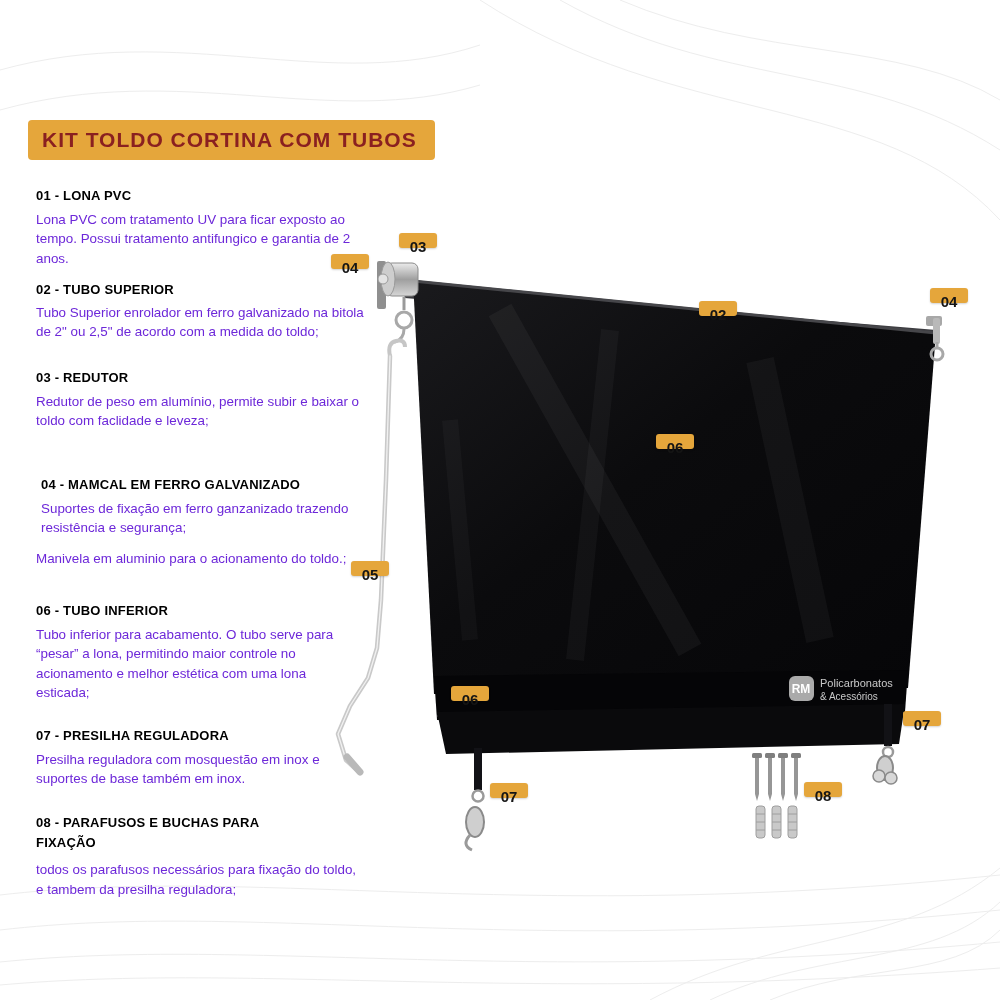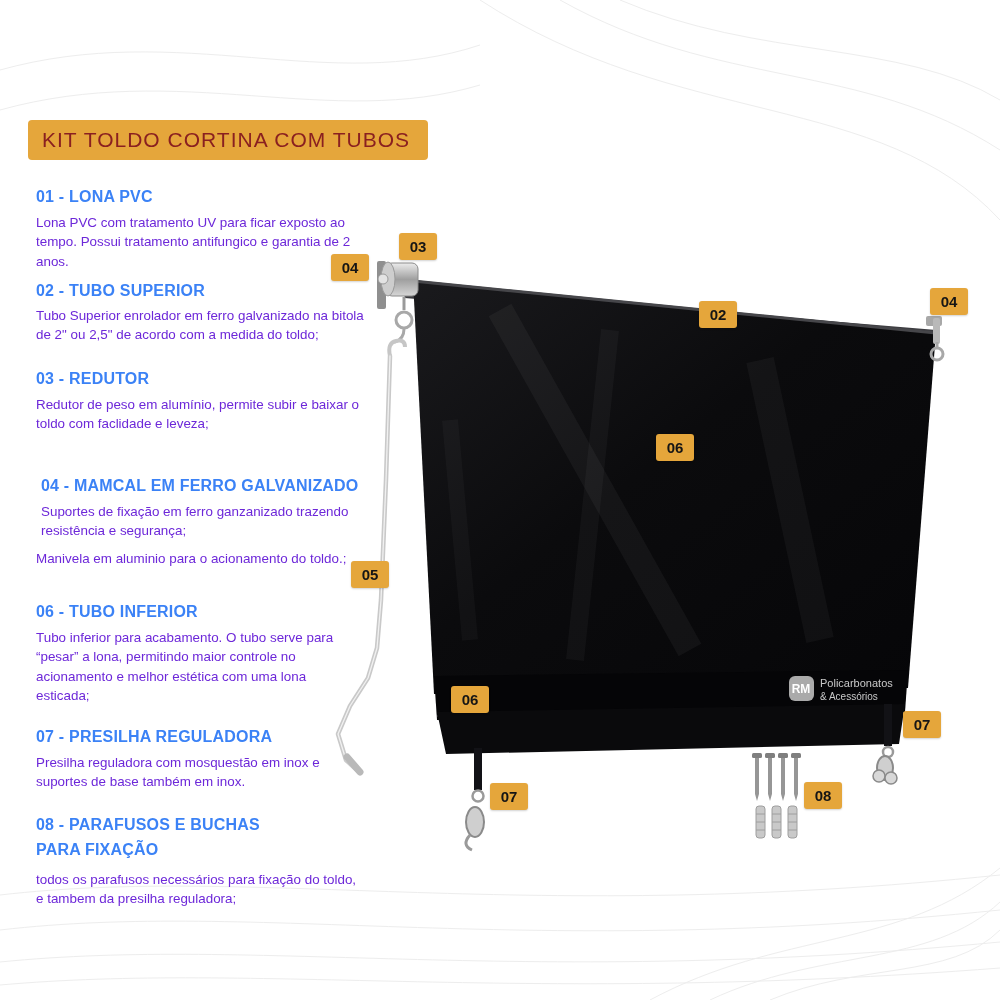--- a/index.html
+++ b/index.html
@@ -9,39 +9,39 @@
     background:#ffffff;
     position:relative;
     overflow:hidden;
   }
   .page{position:absolute;inset:0;}
   svg.layer{position:absolute;inset:0;width:1000px;height:1000px;}
   .title-banner{
     position:absolute;left:28px;top:120px;
     background:var(--accent,#E5A63B);
     color:var(--title-text,#8a2020);
-    font-size:21px;font-weight:normal;letter-spacing:1px;
+    font-size:21px;font-weight:bold;letter-spacing:1px;
     padding:8px 18px 8px 14px;border-radius:4px;
     white-space:nowrap;
   }
   section.part{position:absolute;left:36px;width:330px;}
   section.part h3{
-    margin:0 0 7px 0;font-size:16px;font-weight:bold;color:#3b82f6;
+    margin:0 0 7px 0;font-size:13px;font-weight:bold;color:#000000;
     letter-spacing:0.2px;
   }
   section.part p{
     margin:0;font-size:13.4px;line-height:1.45;color:#6d28d9;
   }
   section.part.indent{padding-left:5px;}
   .badge{
     position:absolute;
     background:var(--accent,#E5A63B);
     color:var(--badge-text,#151515);
     font-size:15px;font-weight:bold;
-    width:38px;height:27px;line-height:27px;text-align:center;
+    width:38px;height:15px;line-height:27px;text-align:center;
     border-radius:3px;
     box-shadow:0 1px 2px rgba(0,0,0,0.18);
   }
 </style>
 </head>
 <body>
 
 <div class="page">
 
   <svg class="layer" viewBox="0 0 1000 1000" aria-hidden="true">

